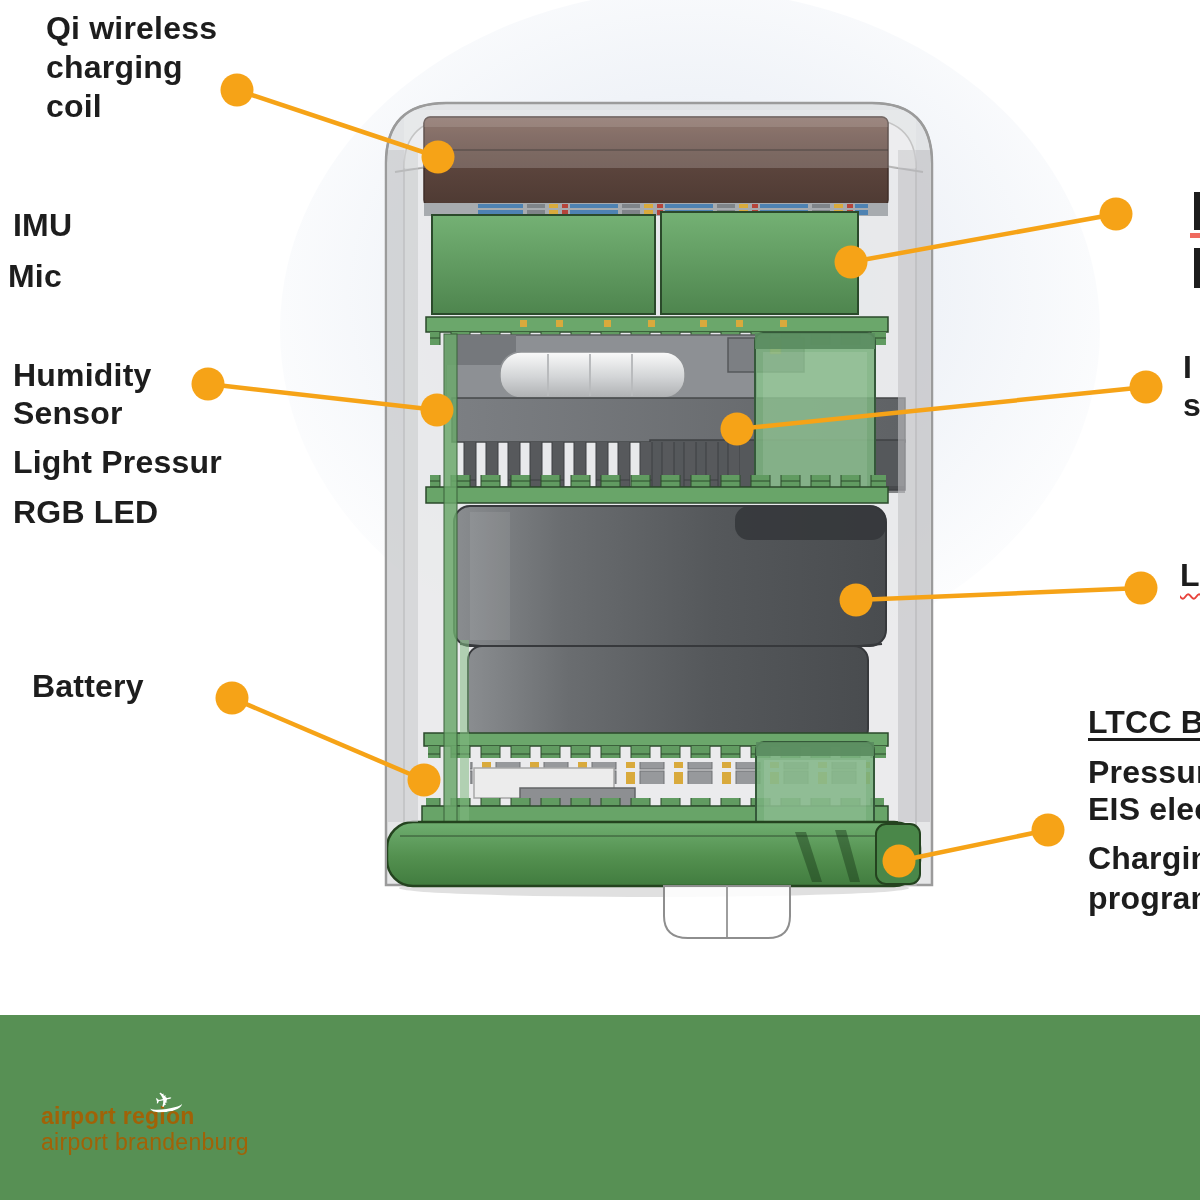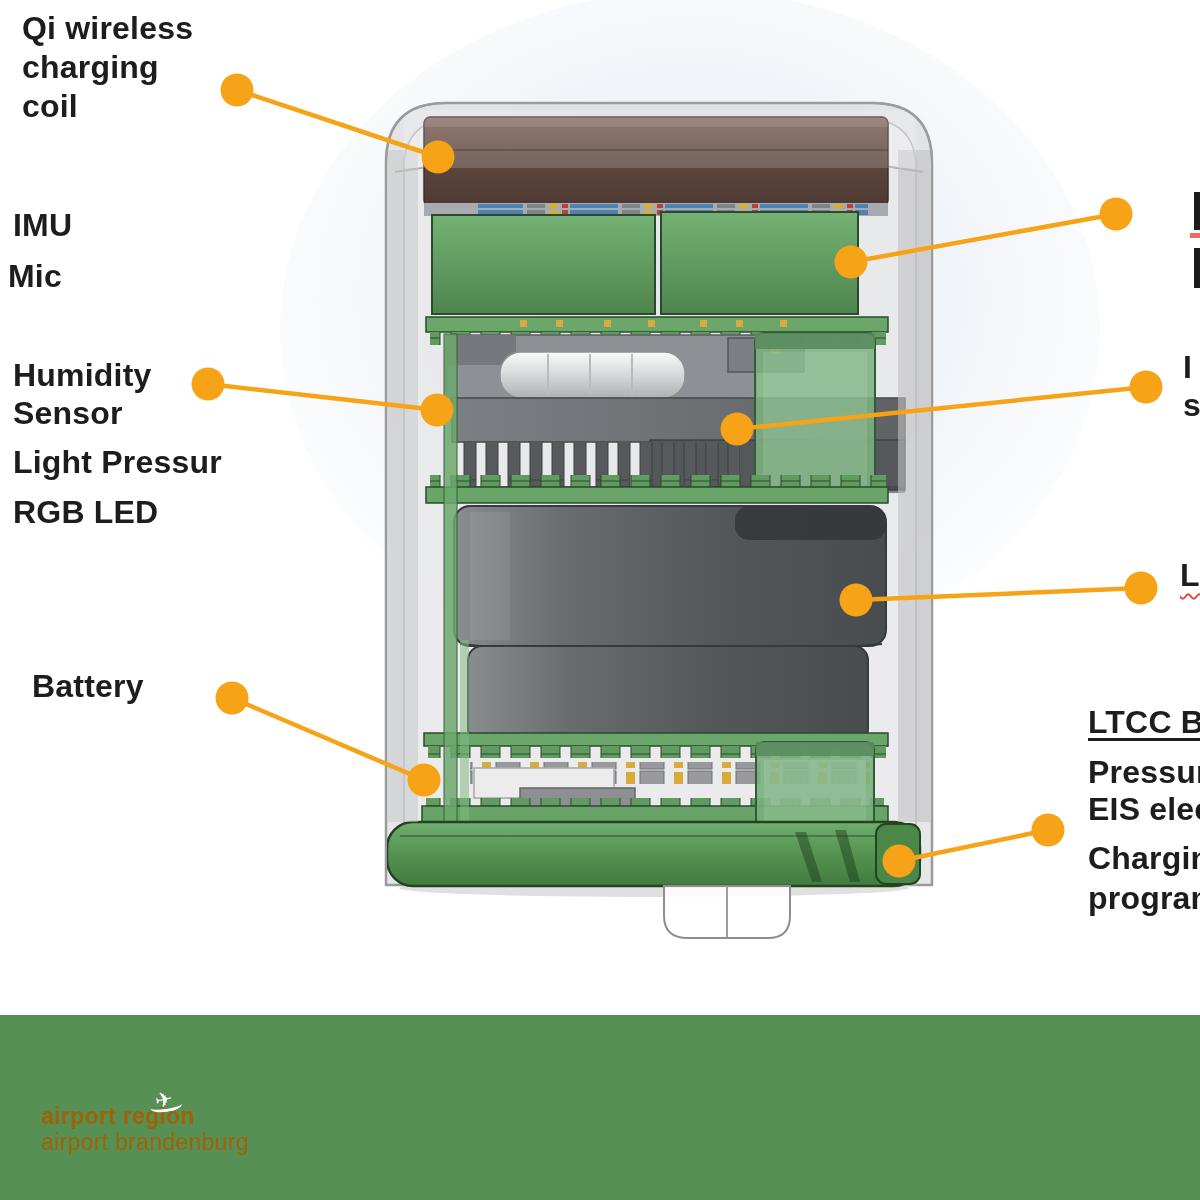--- a/index.html
+++ b/index.html
@@ -8,21 +8,21 @@
     background:#ffffff;
     font-family:"Liberation Sans","DejaVu Sans",sans-serif;
   }
   .scene{position:absolute;left:0;top:0;width:1200px;height:1015px;}
   svg.device{position:absolute;left:0;top:0;z-index:1;}
   .lbl{
     position:absolute;z-index:3;
     font-weight:bold;font-size:32px;line-height:38px;
     color:#1d1d1d;letter-spacing:.2px;white-space:nowrap;
   }
-  .lbl.lh39{line-height:39px;}
+  .lbl.lh39{line-height:39px;margin-left:24px;}
   .lbl.lh37{line-height:37px;}
   .lbl.lh40{line-height:40px;}
   .underline{text-decoration:underline;text-decoration-thickness:3px;text-underline-offset:5px;}
   .squiggle{
     text-decoration:underline;text-decoration-style:wavy;
     text-decoration-color:#e8433c;text-decoration-thickness:2px;text-underline-offset:7px;
   }
   .trunc{position:absolute;z-index:3;background:#1d1d1d;}
   .trunc.red{background:#ef6a5f;}
   .footer{

